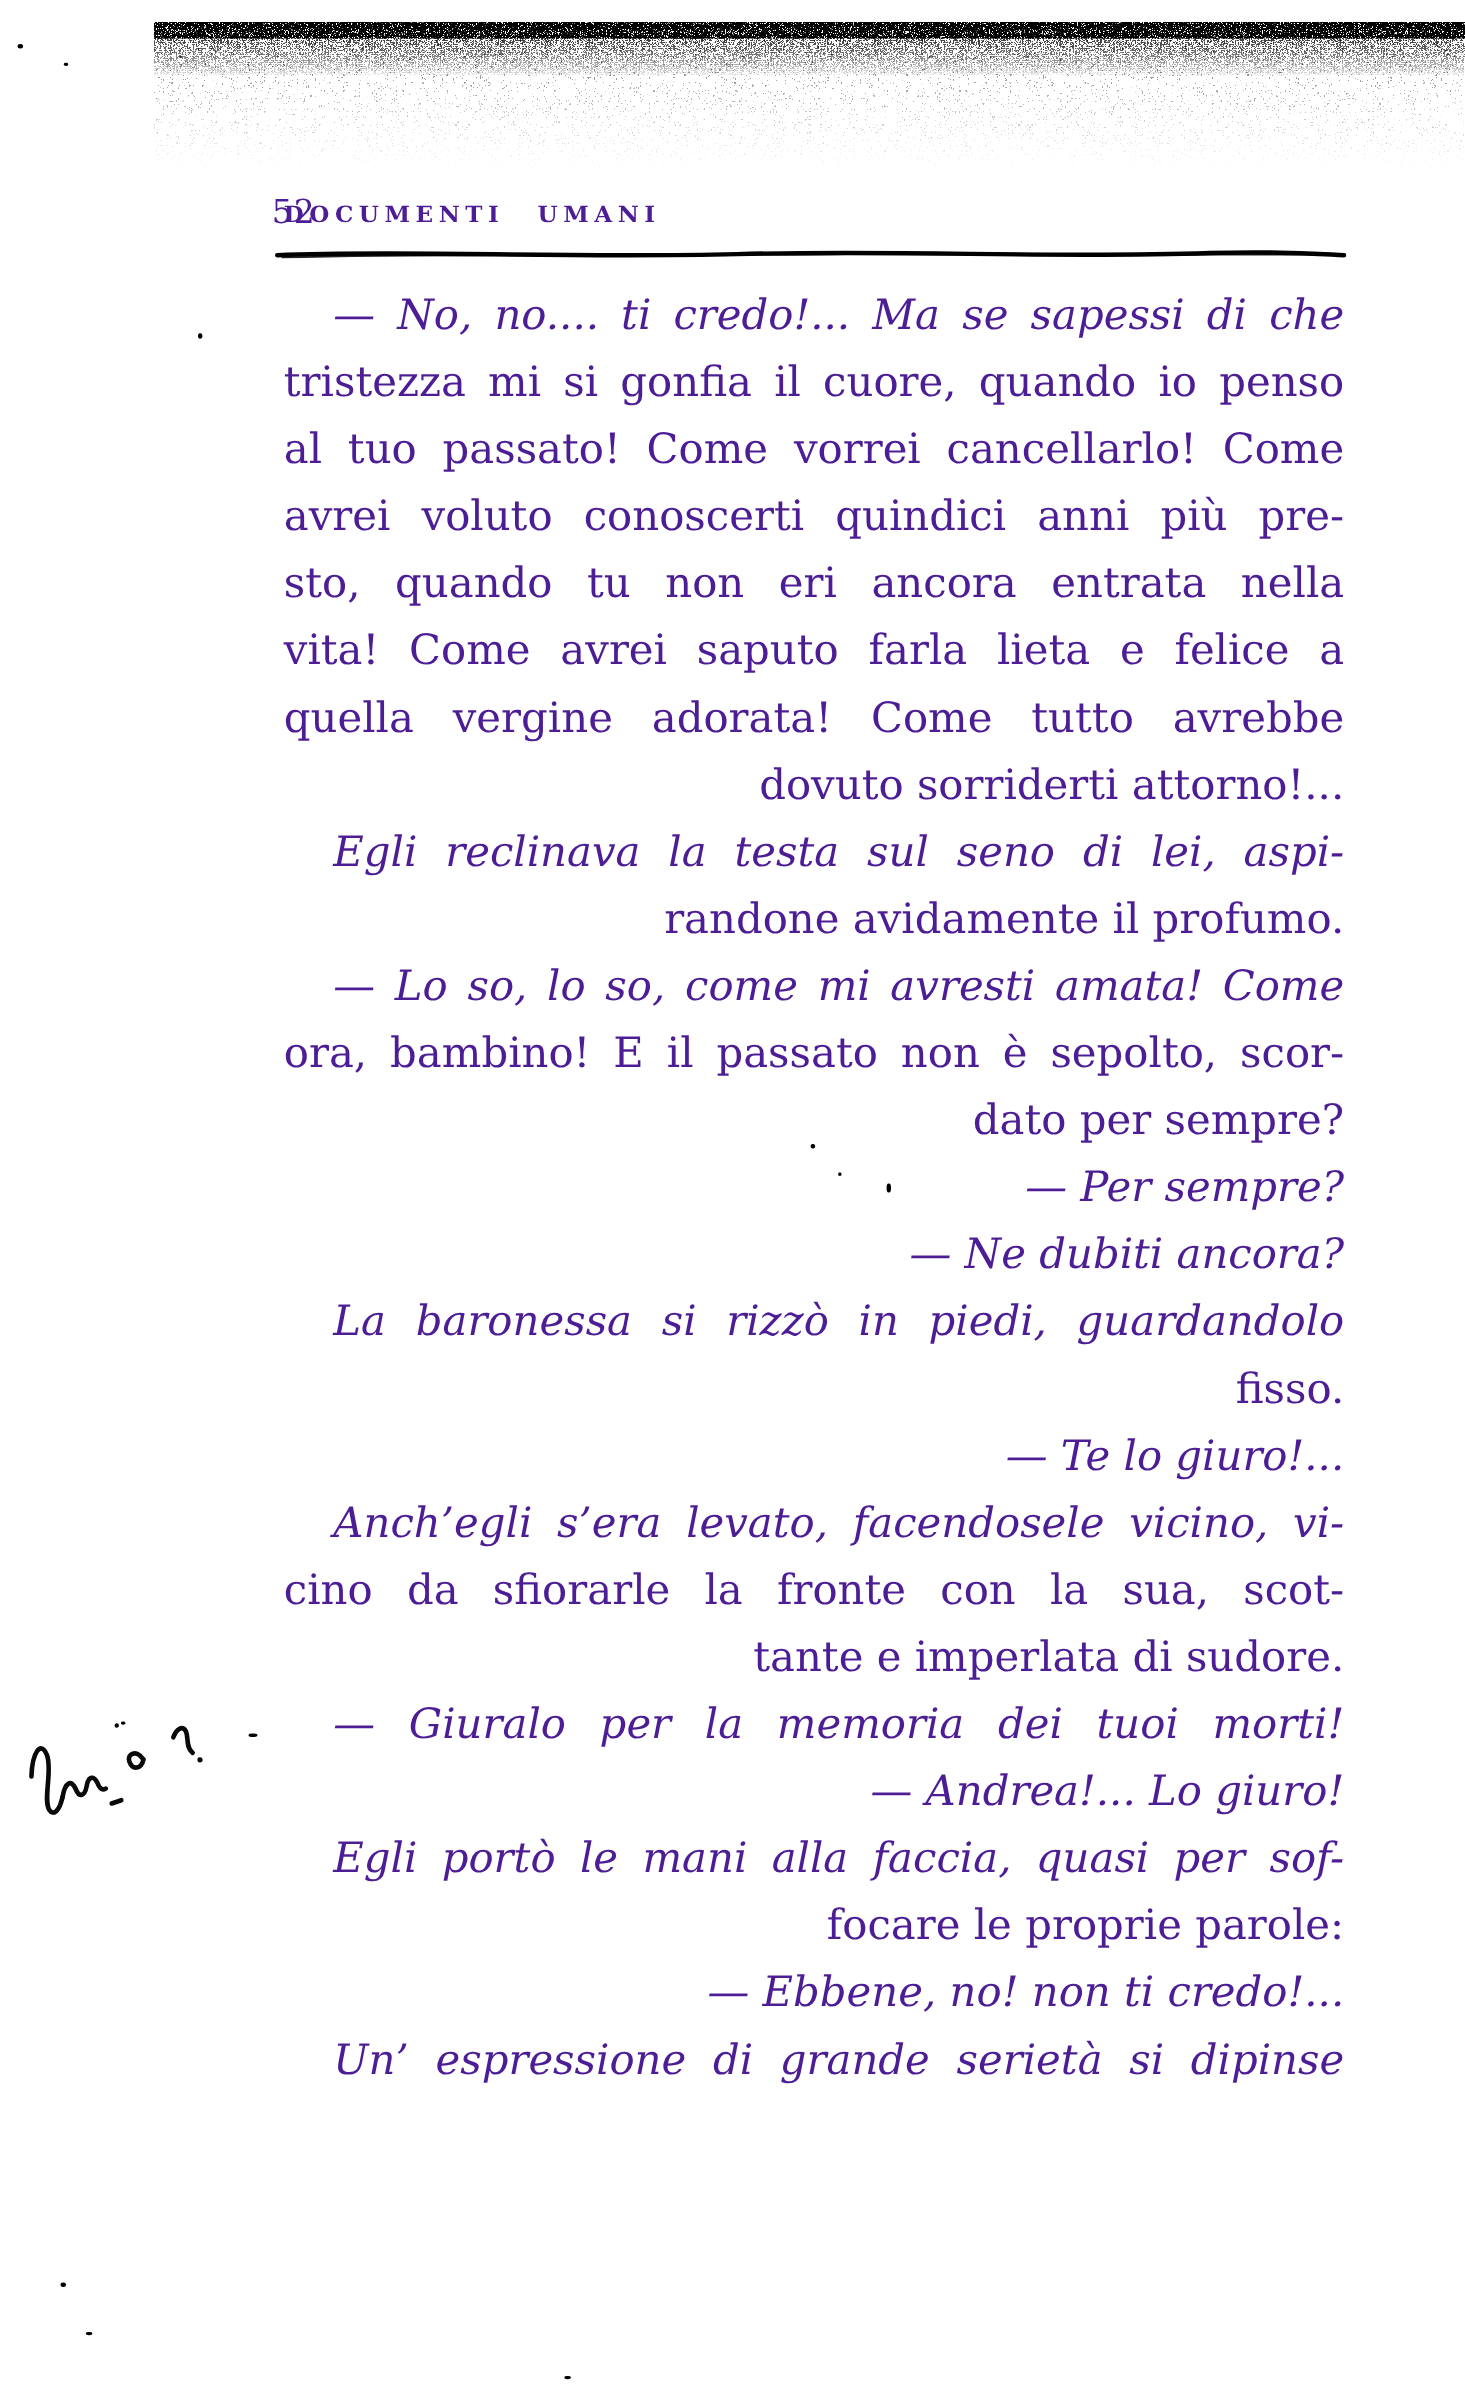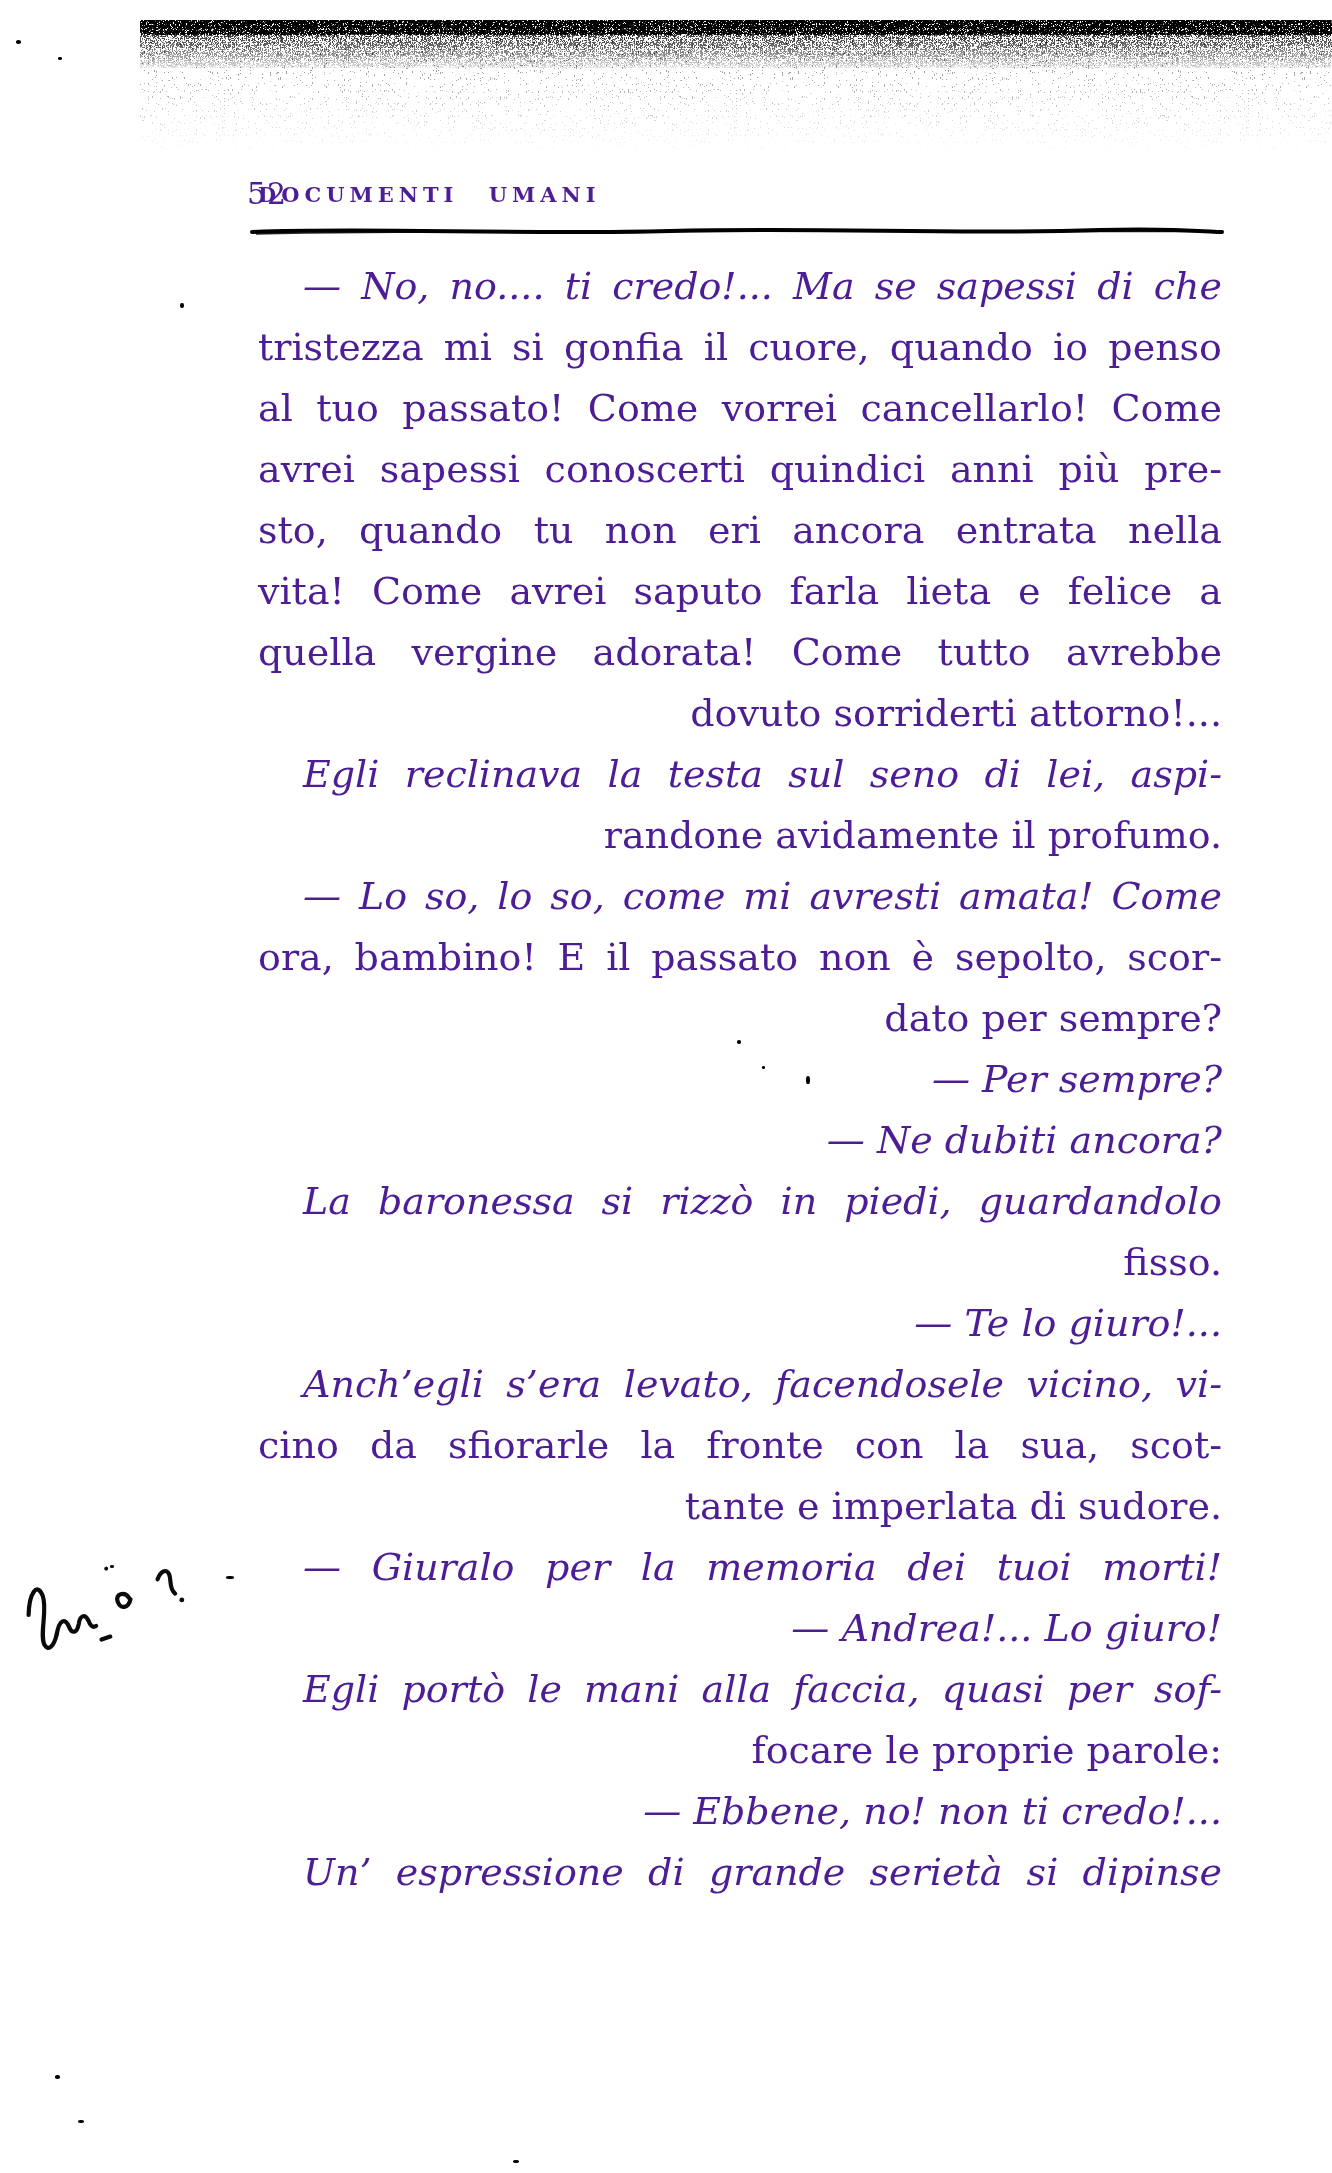--- a/index.html
+++ b/index.html
@@ -86,21 +86,21 @@
 
   <svg class="header-rule" width="974" height="16" viewBox="0 0 974 16" aria-hidden="true">
     <path d="M2,8 C120,3 260,11 420,7 C580,3 700,11 850,6 C915,4 950,7 972,8" fill="none" stroke="#000" stroke-width="4" stroke-linecap="round"></path>
     <path d="M6,10 C180,6 340,9 520,7 C680,5 820,9 968,7" fill="none" stroke="#000" stroke-width="1.6" opacity="0.85"></path>
   </svg>
 
   <div class="body-text" id="body-text">
       <div class="line indent justify">— No, no.... ti credo!... Ma se sapessi di che</div>
       <div class="line justify">tristezza mi si gonfia il cuore, quando io penso</div>
       <div class="line justify">al tuo passato! Come vorrei cancellarlo! Come</div>
-      <div class="line justify">avrei sapessi conoscerti quindici anni più pre-</div>
+      <div class="line justify">avrei voluto conoscerti quindici anni più pre-</div>
       <div class="line justify">sto, quando tu non eri ancora entrata nella</div>
       <div class="line justify">vita! Come avrei saputo farla lieta e felice a</div>
       <div class="line justify">quella vergine adorata! Come tutto avrebbe</div>
       <div class="line">dovuto sorriderti attorno!...</div>
       <div class="line indent justify">Egli reclinava la testa sul seno di lei, aspi-</div>
       <div class="line">randone avidamente il profumo.</div>
       <div class="line indent justify">— Lo so, lo so, come mi avresti amata! Come</div>
       <div class="line justify">ora, bambino! E il passato non è sepolto, scor-</div>
       <div class="line">dato per sempre?</div>
       <div class="line indent">— Per sempre?</div>

